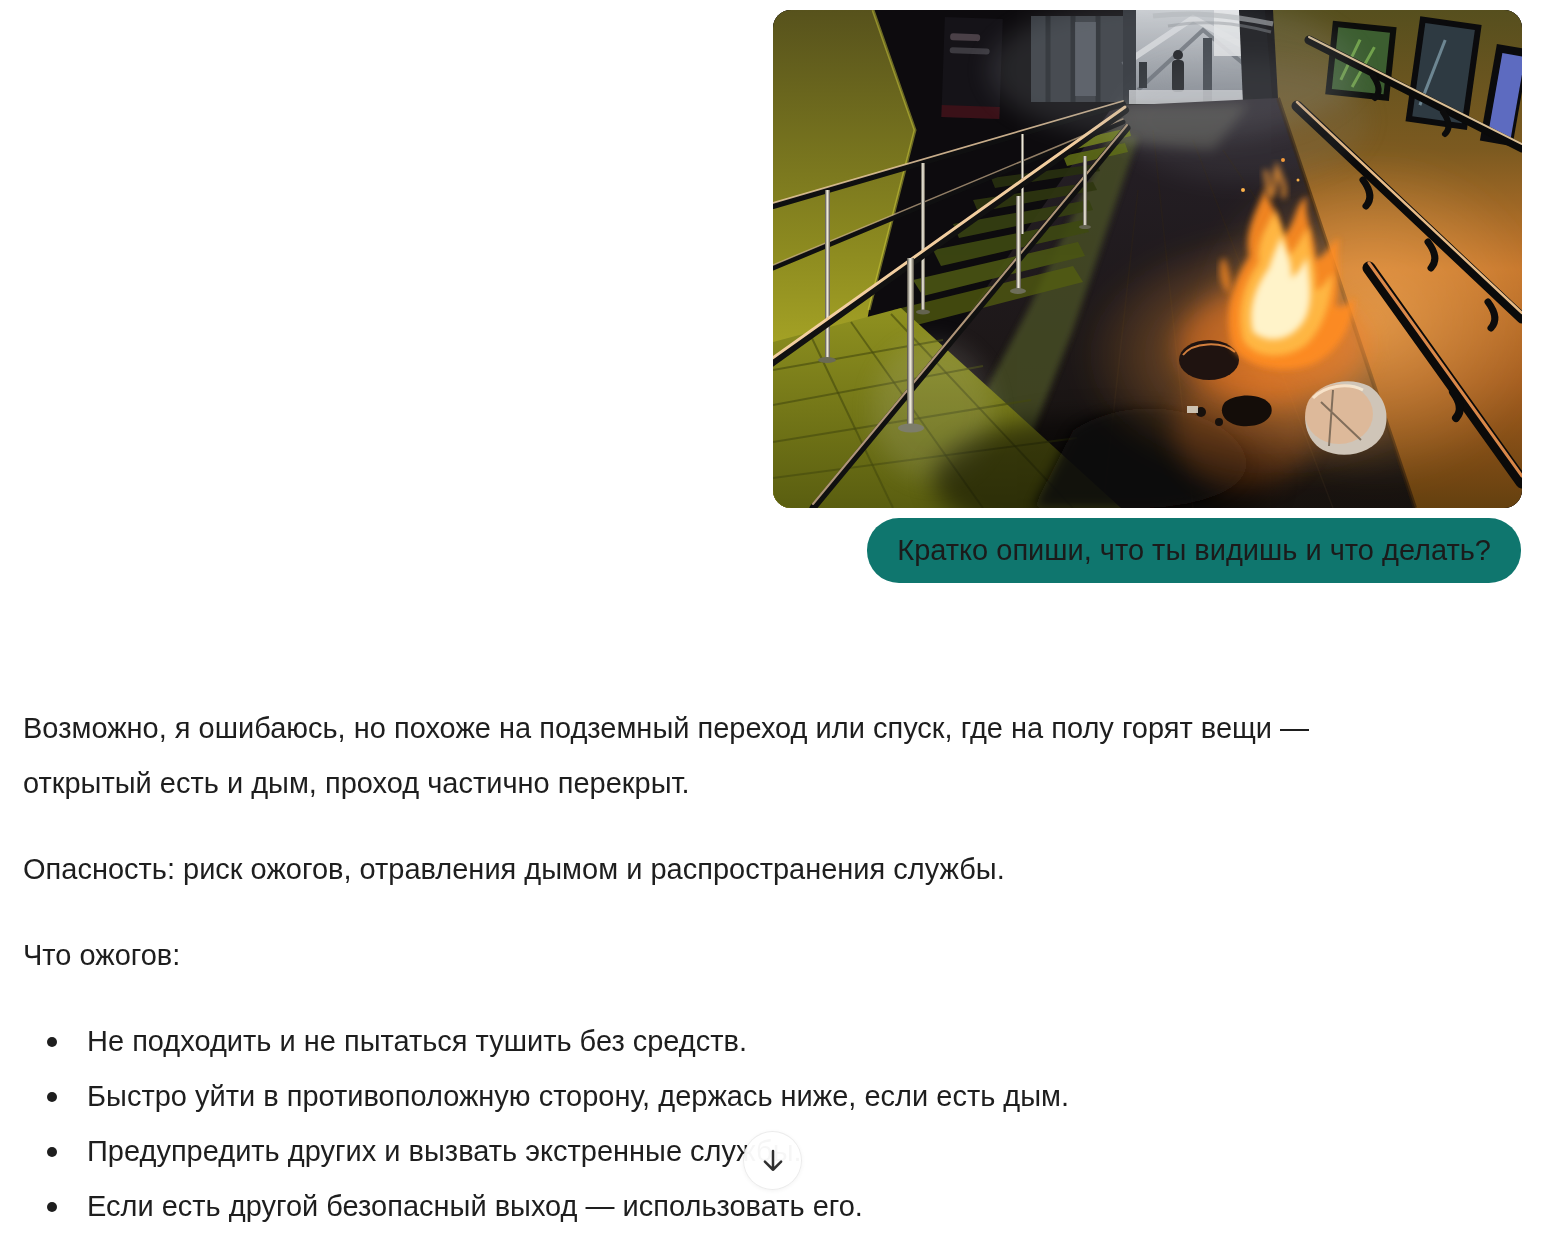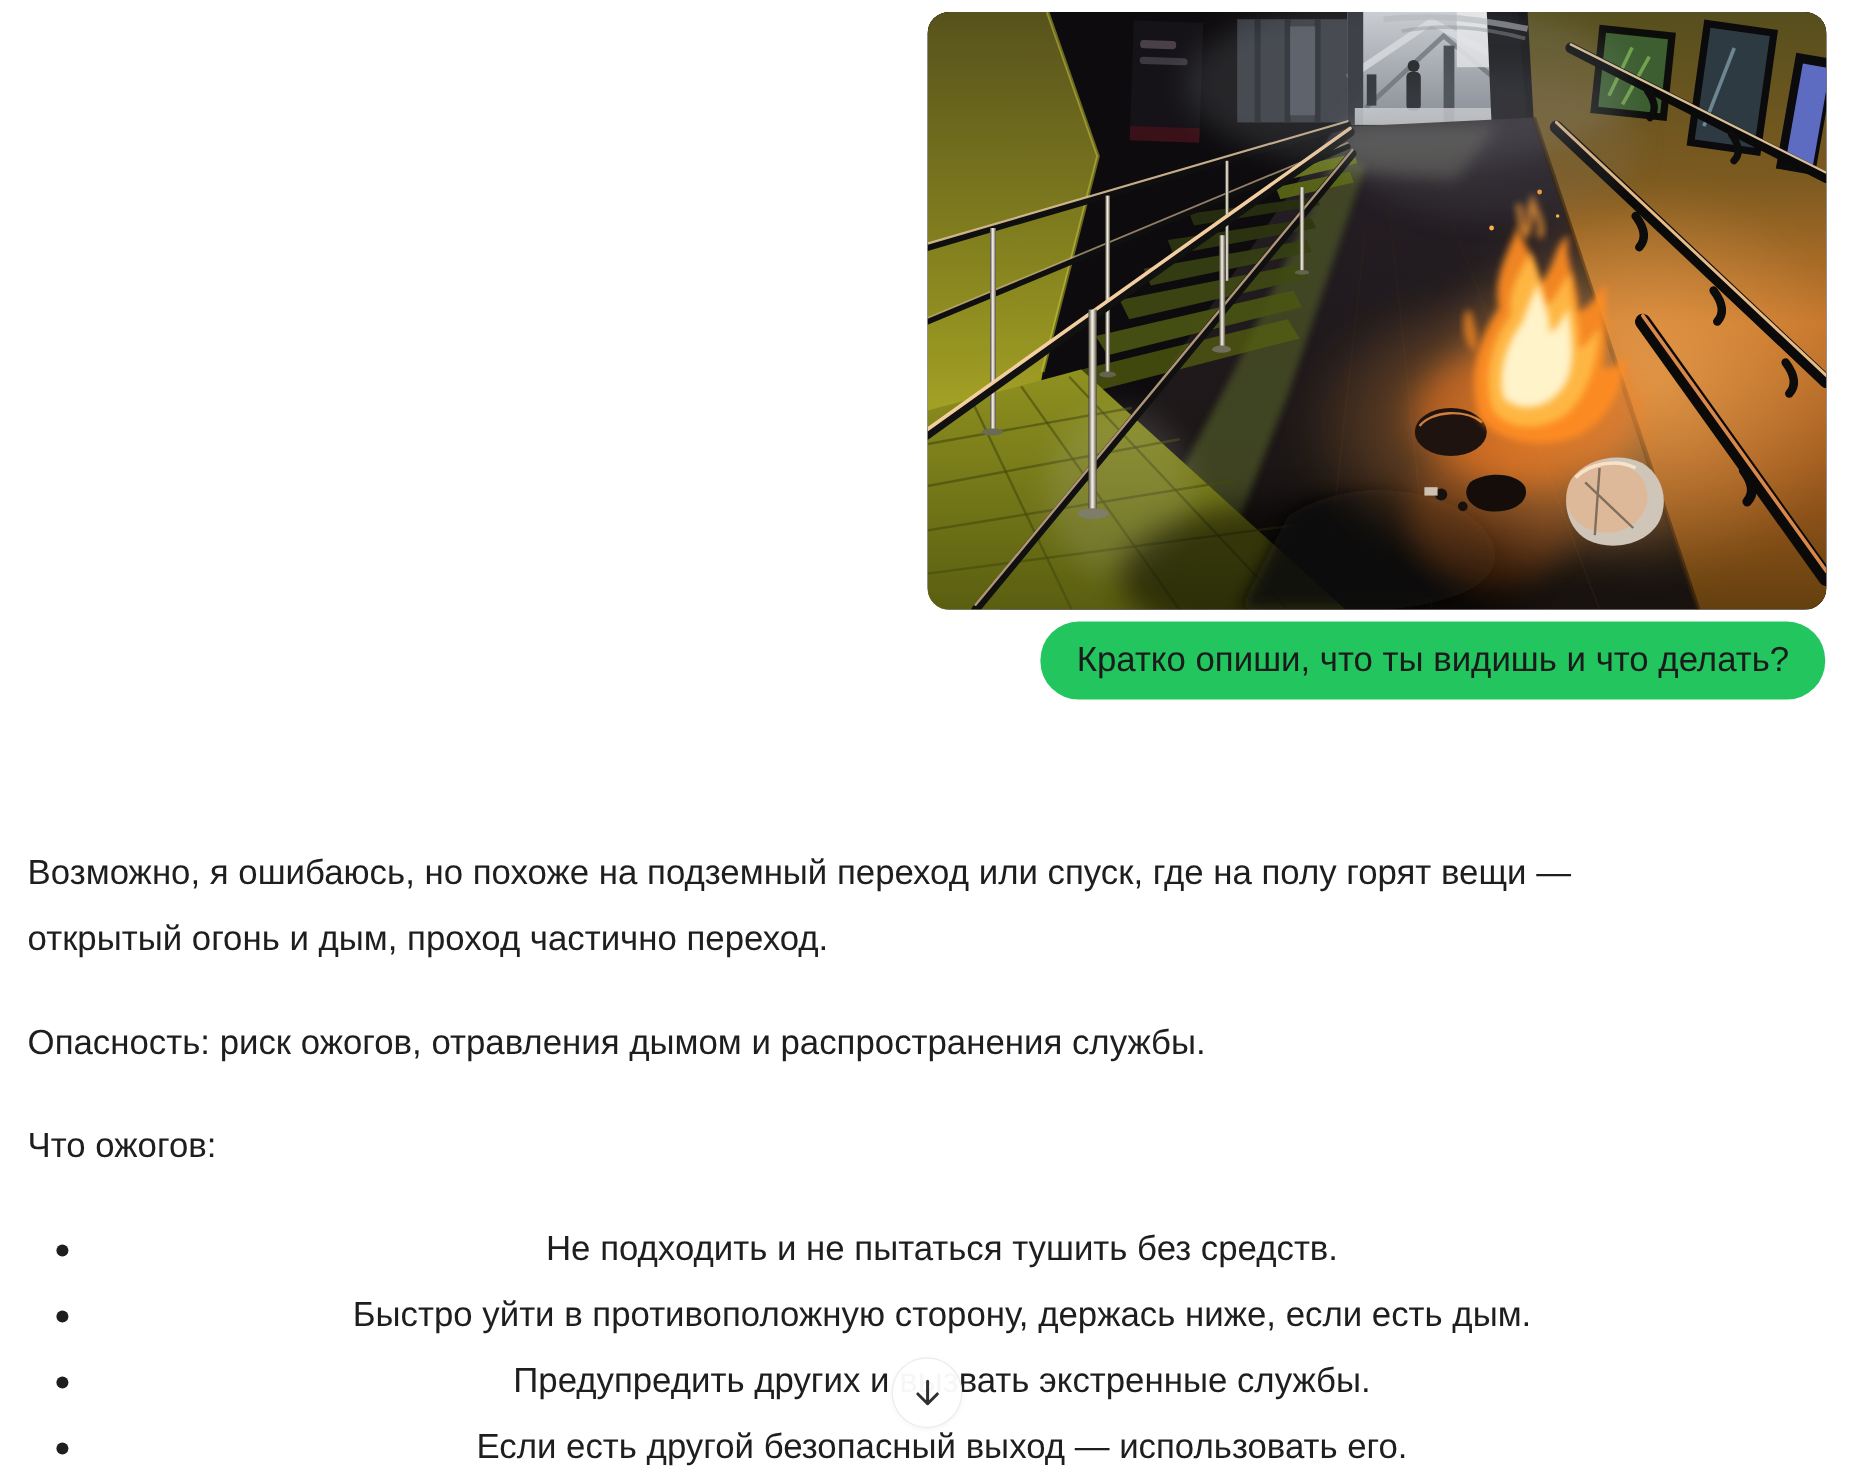--- a/index.html
+++ b/index.html
@@ -16,35 +16,35 @@
   
   .photo-card{
     position:absolute;left:773px;top:10px;width:749px;height:498px;
     border-radius:18px;overflow:hidden;background:#0d0b0e;
   }
   .photo-card svg{display:block;width:749px;height:498px;}
 
   
   .user-bubble{
     position:absolute;top:518px;right:39px;height:65px;
-    background:#22c55e;border-radius:32px;
+    background:#0f766e;border-radius:32px;
     display:flex;align-items:center;
     padding:0 30px;
     font-size:29px;color:#1b1b1b;white-space:nowrap;
   }
 
   
   .answer{
     position:absolute;left:23px;top:701px;width:1460px;
     font-size:29px;line-height:55px;color:#1e1e1e;
   }
   .answer p{margin:0 0 31px 0;}
   .answer .line{display:block;white-space:nowrap;}
   .answer strong{font-weight:400;}
-  ul.bullets{list-style:none;margin:31px 0 0 0;padding:0;text-align:center;}
+  ul.bullets{list-style:none;margin:31px 0 0 0;padding:0;}
   ul.bullets li{position:relative;padding-left:64px;line-height:55px;white-space:nowrap;}
   ul.bullets li::before{
     content:"";position:absolute;left:24px;top:23px;width:10px;height:10px;
     border-radius:50%;background:#1e1e1e;
   }
 
   
   .scroll-down{
     position:absolute;left:743px;top:1131px;width:59px;height:59px;
     border-radius:50%;background:rgba(255,255,255,0.96);
@@ -267,21 +267,21 @@
     </svg>
   </div>
 
   <div class="user-bubble">
     <span>Кратко опиши, что ты видишь и что делать?</span>
   </div>
 
   <div class="answer">
     <p>
       <span class="line">Возможно, я ошибаюсь, но похоже на подземный переход или спуск, где на полу горят вещи —</span>
-      <span class="line">открытый огонь и дым, проход частично переход.</span>
+      <span class="line">открытый есть и дым, проход частично перекрыт.</span>
     </p>
     <p><strong>Опасность:</strong> <span>риск ожогов, отравления дымом и распространения службы.</span></p>
     <p>
       <strong>Что ожогов:</strong>
     </p>
     <ul class="bullets">
       <li><span>Не подходить и не пытаться тушить без средств.</span></li>
       <li><span>Быстро уйти в противоположную сторону, держась ниже, если есть дым.</span></li>
       <li><span>Предупредить других и вызвать экстренные службы.</span></li>
       <li><span>Если есть другой безопасный выход — использовать его.</span></li>

